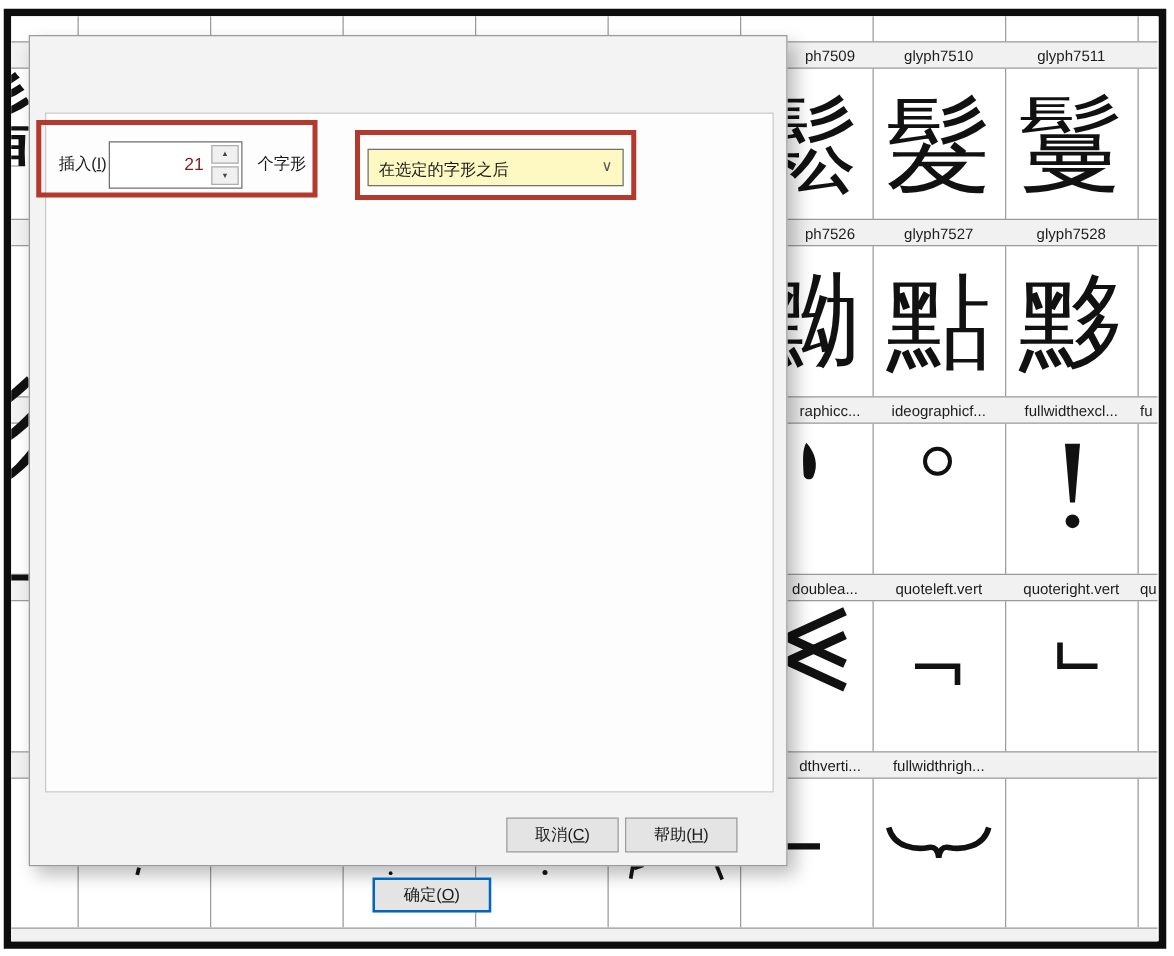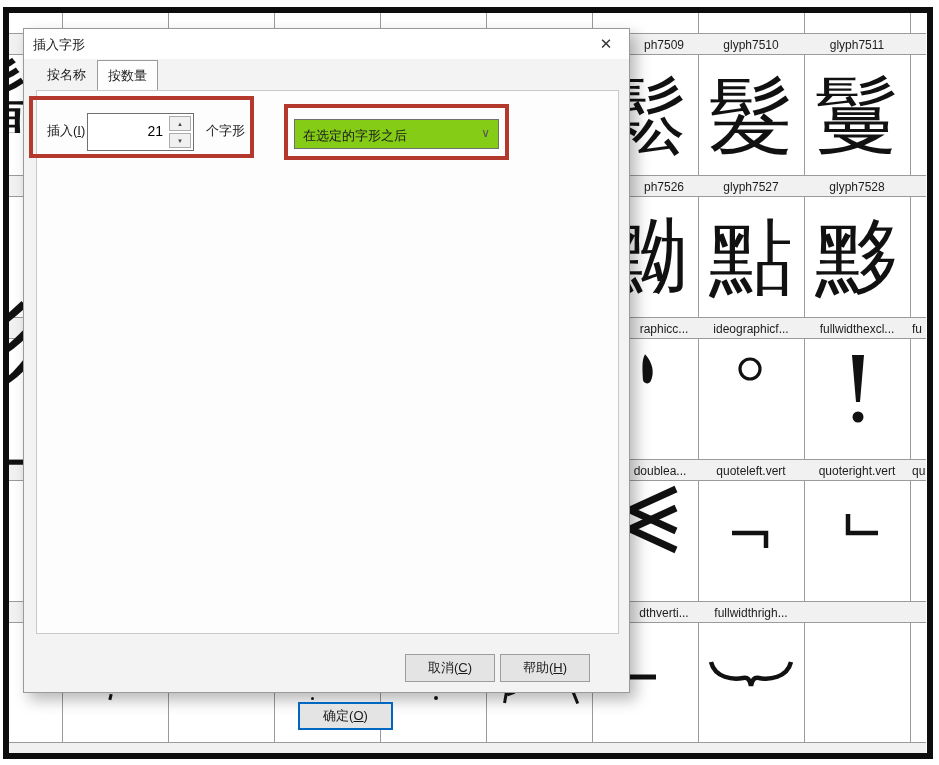--- a/index.html
+++ b/index.html
@@ -55,29 +55,29 @@
   .tabpage { position:absolute; left:12px; top:61px; width:583px; height:544px; background:#fdfdfd;
              border:1px solid #c9c9c9; }
 
   .hl-rect { position:absolute; border:4px solid #b5382d; background:transparent; z-index:12; }
   .hl-1 { left:5px; top:67px; width:225px; height:62px; }
   .hl-2 { left:260px; top:75px; width:225px; height:56px; }
 
   .fld-label { position:absolute; left:23px; top:93px; font-size:13px; color:#1a1a1a; z-index:13; }
   .spinbox { position:absolute; left:63px; top:84px; width:107px; height:38px; background:#fff;
              border:1px solid #707070; z-index:13; }
-  .spin-value { position:absolute; right:30px; top:9px; font-size:14px; color:#000000; }
+  .spin-value { position:absolute; right:30px; top:9px; font-size:14px; color:#7f1d1d; }
   .spinner { position:absolute; right:2px; top:2px; width:22px; height:32px; }
   .spin-btn { position:absolute; left:0; width:22px; height:15px; background:#f0f0f0;
               border:1px solid #acacac; font-size:6px; color:#444; display:flex;
               align-items:center; justify-content:center; }
   .spin-up { top:0; } .spin-dn { top:17px; }
   .unit-label { position:absolute; left:182px; top:93px; font-size:13px; color:#1a1a1a; z-index:13; }
 
-  .combobox { position:absolute; left:270px; top:90px; width:205px; height:30px; background:#84cc16;
+  .combobox { position:absolute; left:270px; top:90px; width:205px; height:30px; background:#fef9c3;
               border:1px solid #707070; z-index:13; font-size:13px; color:#1a1a1a; }
   .combo-text { position:absolute; left:8px; top:7px; white-space:nowrap; }
   .combo-arrow { position:absolute; right:8px; top:6px; color:#555; font-size:12px; }
 
   .btn { position:absolute; top:625px; height:28px; background:#e4e4e4; border:1px solid #9d9d9d;
          font-size:13px; color:#1a1a1a; display:flex; align-items:center; justify-content:center; }
   .btn.default { border:2px solid #0067c0;margin-top:48px; }
   .btn-ok { left:274px; width:95px; }
   .btn-cancel { left:381px; width:90px; }
   .btn-help { left:476px; width:90px; }
@@ -213,31 +213,21 @@
     <div class="lfrag" style="top:272px;height:125px">
         <span style="left:-76px;top:-4px;font-size:104px">影</span>
       </div>
     <div class="lfrag" style="top:405px;height:95px">
         <span style="left:-70px;top:-6px;font-size:92px">計</span>
       </div>
     <div class="lfrag" style="top:540px;height:45px"></div>
   </div>
 
   <div class="dialog">
-    <div class="titlebar">
-      <span class="title-text">插入字形</span>
-      <div class="close-btn">
-        <span>✕</span>
-      </div>
-    </div>
-
-    <div class="tabs">
-      <div class="tab inactive">按名称</div>
-      <div class="tab active">按数量</div>
-    </div>
+
     <div class="tabpage"></div>
 
     <div class="hl-rect hl-1"></div>
     <div class="hl-rect hl-2"></div>
 
     <span class="fld-label"><span>插入(</span><span class="mn">I</span><span>)</span></span>
 
     <div class="spinbox">
       <span class="spin-value">21</span>
       <div class="spinner">

